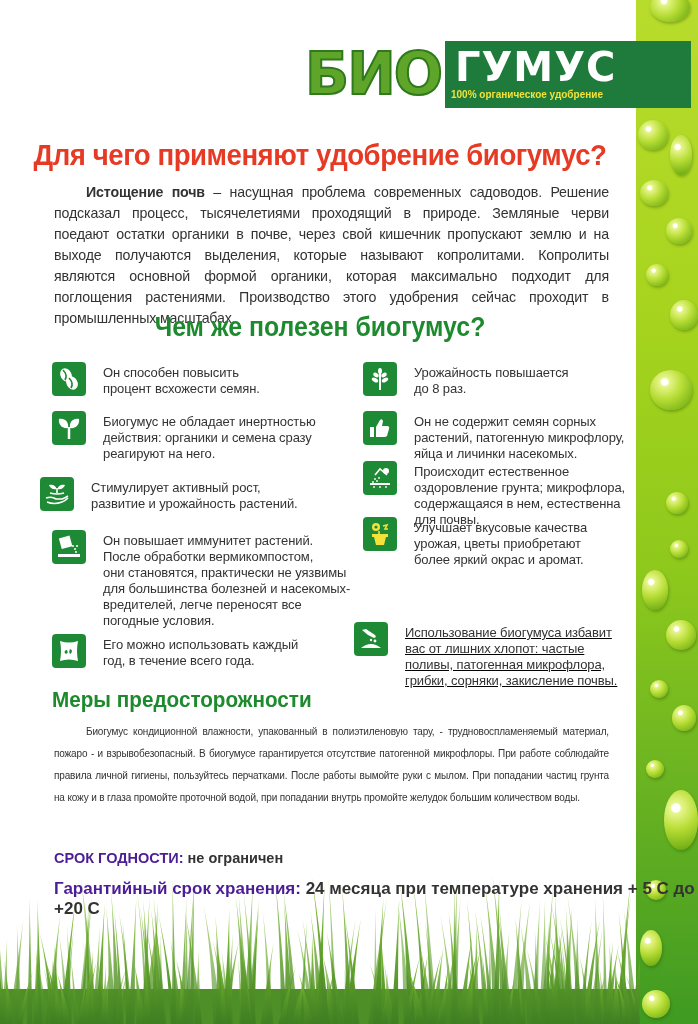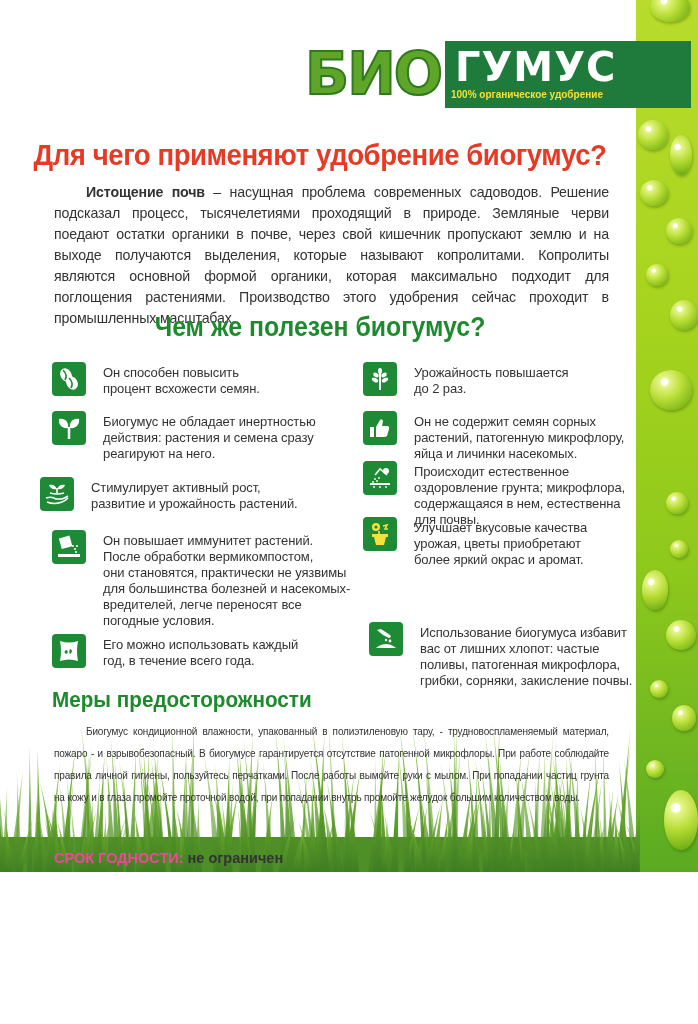--- a/index.html
+++ b/index.html
@@ -1,17 +1,17 @@
 <!DOCTYPE html>
 <html><head>
 <meta charset="utf-8">
 <style>
   html, body { margin:0; padding:0; }
   body { width:698px; height:1024px; overflow:hidden; background:#ffffff; font-family:"Liberation Sans", sans-serif; }
-  .page { position:relative; width:698px; height:872px; background:#fff; overflow:hidden; }
+  .page { position:relative; width:698px; height:1024px; background:#fff; overflow:hidden; }
 
   
   .strip { position:absolute; top:0; right:0; width:62px; height:1024px;
     background:linear-gradient(180deg,#b9dc2c 0%,#a7d41e 30%,#8fc91c 55%,#6db521 75%,#3f9a22 100%); }
   .drop { position:absolute; border-radius:50%;
     background:radial-gradient(circle at 35% 30%, #ffffff 0 8%, #e6f58a 12%, #b7dd35 45%, #7fb81a 80%, #5c9a14 100%);
     box-shadow: 1px 2px 3px rgba(40,80,0,.35); }
 
   
   .grass { position:absolute; left:0; bottom:0; width:640px; height:150px; }
@@ -32,21 +32,21 @@
 
   .benefit { position:absolute; display:flex; align-items:flex-start; }
   .benefit .ic { width:34px; height:34px; background:#1f8a36; border-radius:4px; flex:0 0 34px; display:flex; align-items:center; justify-content:center; margin-top:-3px; }
   .benefit .ic svg { width:26px; height:26px; }
   .benefit .txt { margin-left:17px; font-size:13px; line-height:16px; color:#333; white-space:pre-line; letter-spacing:-0.1px; }
 
   h3.prec { position:absolute; left:52px; top:687px; margin:0; color:#1e8a2e; font-weight:bold; font-size:22px; transform-origin:left; transform:scaleX(0.94); }
   .prec-text { position:absolute; left:54px; top:721px; width:555px; font-size:10px; line-height:22px; color:#333; text-align:justify; letter-spacing:-0.15px; }
 
   .shelf { position:absolute; left:54px; top:850px; font-size:14.5px; font-weight:bold; color:#333; }
-  .shelf .lab, .guar .lab { color:#ec4899; }
+  .shelf .lab, .guar .lab { color:#4c1d95; }
   .guar { position:absolute; left:54px; top:879px; font-size:17px; font-weight:bold; color:#333; z-index:2; }
 </style>
 </head>
 <body>
 
 <div class="page">
 
   <div class="strip">
     <div class="drop" style="left:14px;top:-8px;width:40px;height:30px;"></div>
     <div class="drop" style="left:2px;top:120px;width:30px;height:30px;"></div>
@@ -327,21 +327,21 @@
   </div>
   <div class="benefit" style="left:52px;top:414px;">
     <div class="ic">
       <svg viewBox="0 0 26 26">
           <path d="M13 24 V12" stroke="#fff" stroke-width="2.5"></path>
           <path d="M12 13 C6 14 2 9 3 4 C9 3 13 7 12 13Z" fill="#fff"></path>
           <path d="M14 13 C20 14 24 9 23 4 C17 3 13 7 14 13Z" fill="#fff"></path>
         </svg>
     </div>
     <div class="txt">Биогумус не обладает инертностью
-действия: растения и семена сразу
+действия: органики и семена сразу
 реагируют на него.</div>
   </div>
   <div class="benefit" style="left:40px;top:480px;">
     <div class="ic">
       <svg viewBox="0 0 26 26">
           <path d="M13 12 V7" stroke="#fff" stroke-width="1.6"></path>
           <path d="M12.5 8 C9 9 6 7 5 4 C9 3 12 5 12.5 8Z" fill="#fff"></path>
           <path d="M13.5 8 C17 9 20 7 21 4 C17 3 14 5 13.5 8Z" fill="#fff"></path>
           <path d="M6 12 Q13 14 20 12" stroke="#fff" stroke-width="1.6" fill="none"></path>
           <path d="M2 17 Q8 15 12 18 L18 18 Q21 17 24 15 M3 21 Q10 24 18 21 Q21 20 24 17" stroke="#fff" stroke-width="1.6" fill="none"></path>
@@ -385,21 +385,21 @@
       <svg viewBox="0 0 26 26">
           <path d="M13 24 V5" stroke="#fff" stroke-width="2"></path>
           <ellipse cx="13" cy="5" rx="2" ry="3" fill="#fff"></ellipse>
           <ellipse cx="9" cy="9" rx="3" ry="2" fill="#fff" transform="rotate(30 9 9)"></ellipse>
           <ellipse cx="17" cy="9" rx="3" ry="2" fill="#fff" transform="rotate(-30 17 9)"></ellipse>
           <ellipse cx="8" cy="14" rx="3.5" ry="2" fill="#fff" transform="rotate(30 8 14)"></ellipse>
           <ellipse cx="18" cy="14" rx="3.5" ry="2" fill="#fff" transform="rotate(-30 18 14)"></ellipse>
         </svg>
     </div>
     <div class="txt">Урожайность повышается
-до 2 раз.</div>
+до 8 раз.</div>
   </div>
   <div class="benefit" style="left:363px;top:414px;">
     <div class="ic">
       <svg viewBox="0 0 26 26">
           <rect x="3" y="12" width="4" height="10" fill="#fff"></rect>
           <path d="M9 12 L13 5 Q15 3 16 6 L15 11 L21 11 Q23 12 22 14 L20 21 Q19 22 17 22 L9 22Z" fill="#fff"></path>
         </svg>
     </div>
     <div class="txt">Он не содержит семян сорных
 растений, патогенную микрофлору,
@@ -433,21 +433,21 @@
           <path d="M16 5 L20 4 L18 8 L21 8" stroke="#f2e23a" stroke-width="1.6" fill="none"></path>
           <path d="M12 10 V13" stroke="#f2e23a" stroke-width="1.6"></path>
           <rect x="5" y="13" width="16" height="3" fill="#f2e23a"></rect>
           <path d="M7 16 H19 L17 24 H9Z" fill="#f2e23a"></path>
         </svg>
     </div>
     <div class="txt">Улучшает вкусовые качества
 урожая, цветы приобретают
 более яркий окрас и аромат.</div>
   </div>
-  <div class="benefit" style="left:369px;top:625px;">
+  <div class="benefit" style="left:354px;top:625px;text-decoration:underline;">
     <div class="ic">
       <svg viewBox="0 0 26 26">
           <path d="M4 4 L8 3 L17 9 Q19 11 16 12 L10 9Z" fill="#fff"></path>
           <circle cx="17" cy="15" r="1.4" fill="#fff"></circle>
           <circle cx="13" cy="14" r="1.2" fill="#fff"></circle>
           <path d="M3 22 Q13 14 23 22Z" fill="#fff"></path>
         </svg>
     </div>
     <div class="txt">Использование биогумуса избавит
 вас от лишних хлопот: частые

